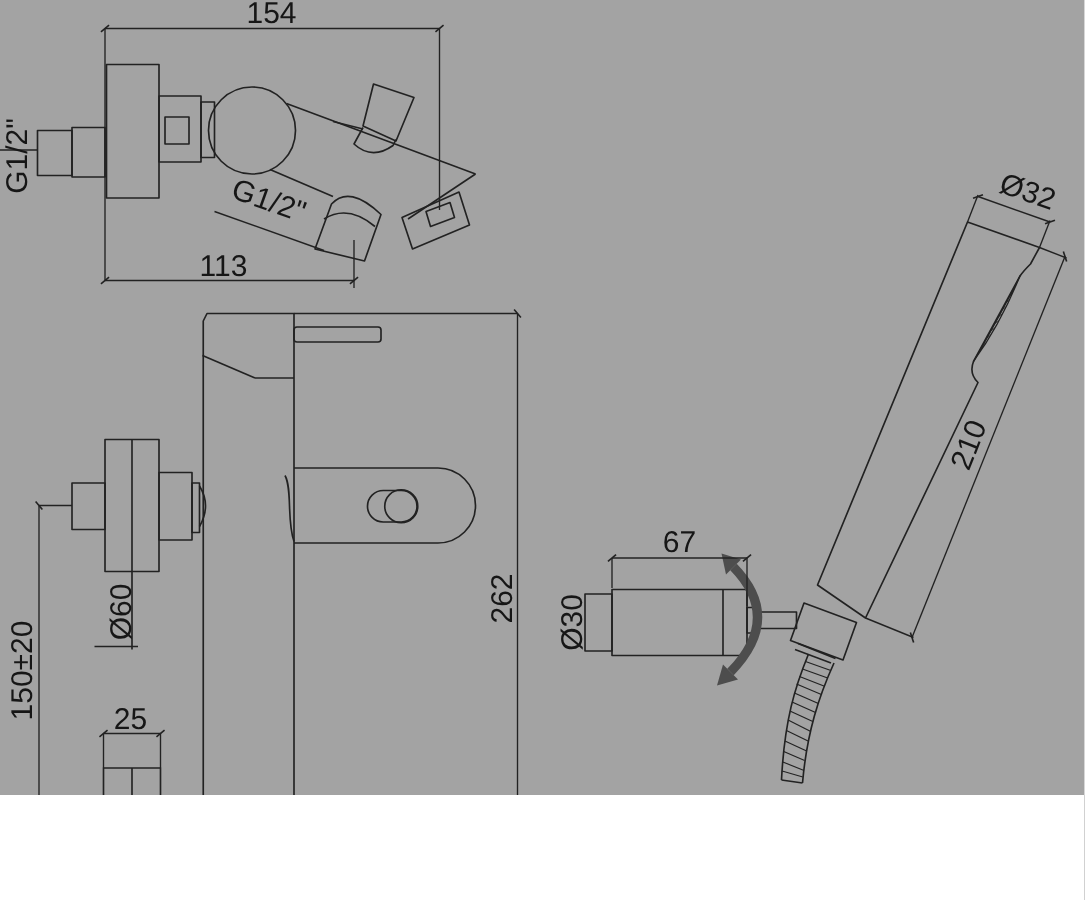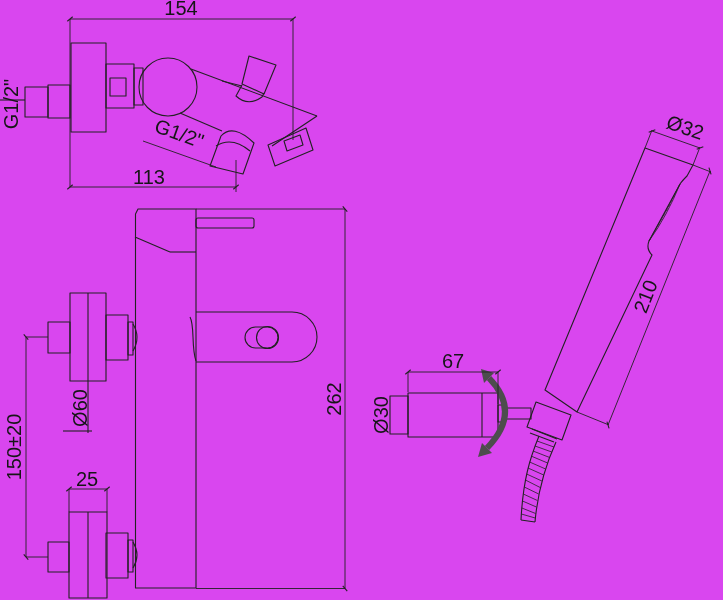--- a/index.html
+++ b/index.html
@@ -1,16 +1,16 @@
 <!DOCTYPE html>
 <html><head>
 <meta charset="utf-8">
 <style>
   html,body{margin:0;padding:0;background:#ffffff;}
-  .stage{position:relative;width:723px;height:600px;background:#d946ef;overflow:hidden;}
+  .stage{position:relative;width:723px;height:530px;background:#a3a3a3;overflow:hidden;}
   .dim{font:20px "Liberation Sans", sans-serif;fill:#161616;}
   svg{display:block;}
   line,path,rect,circle,polygon{vector-effect:non-scaling-stroke;}
 </style>
 </head>
 <body>
 
 <div class="stage">
 <svg width="723" height="600" viewBox="0 0 723 600">
   <defs>

